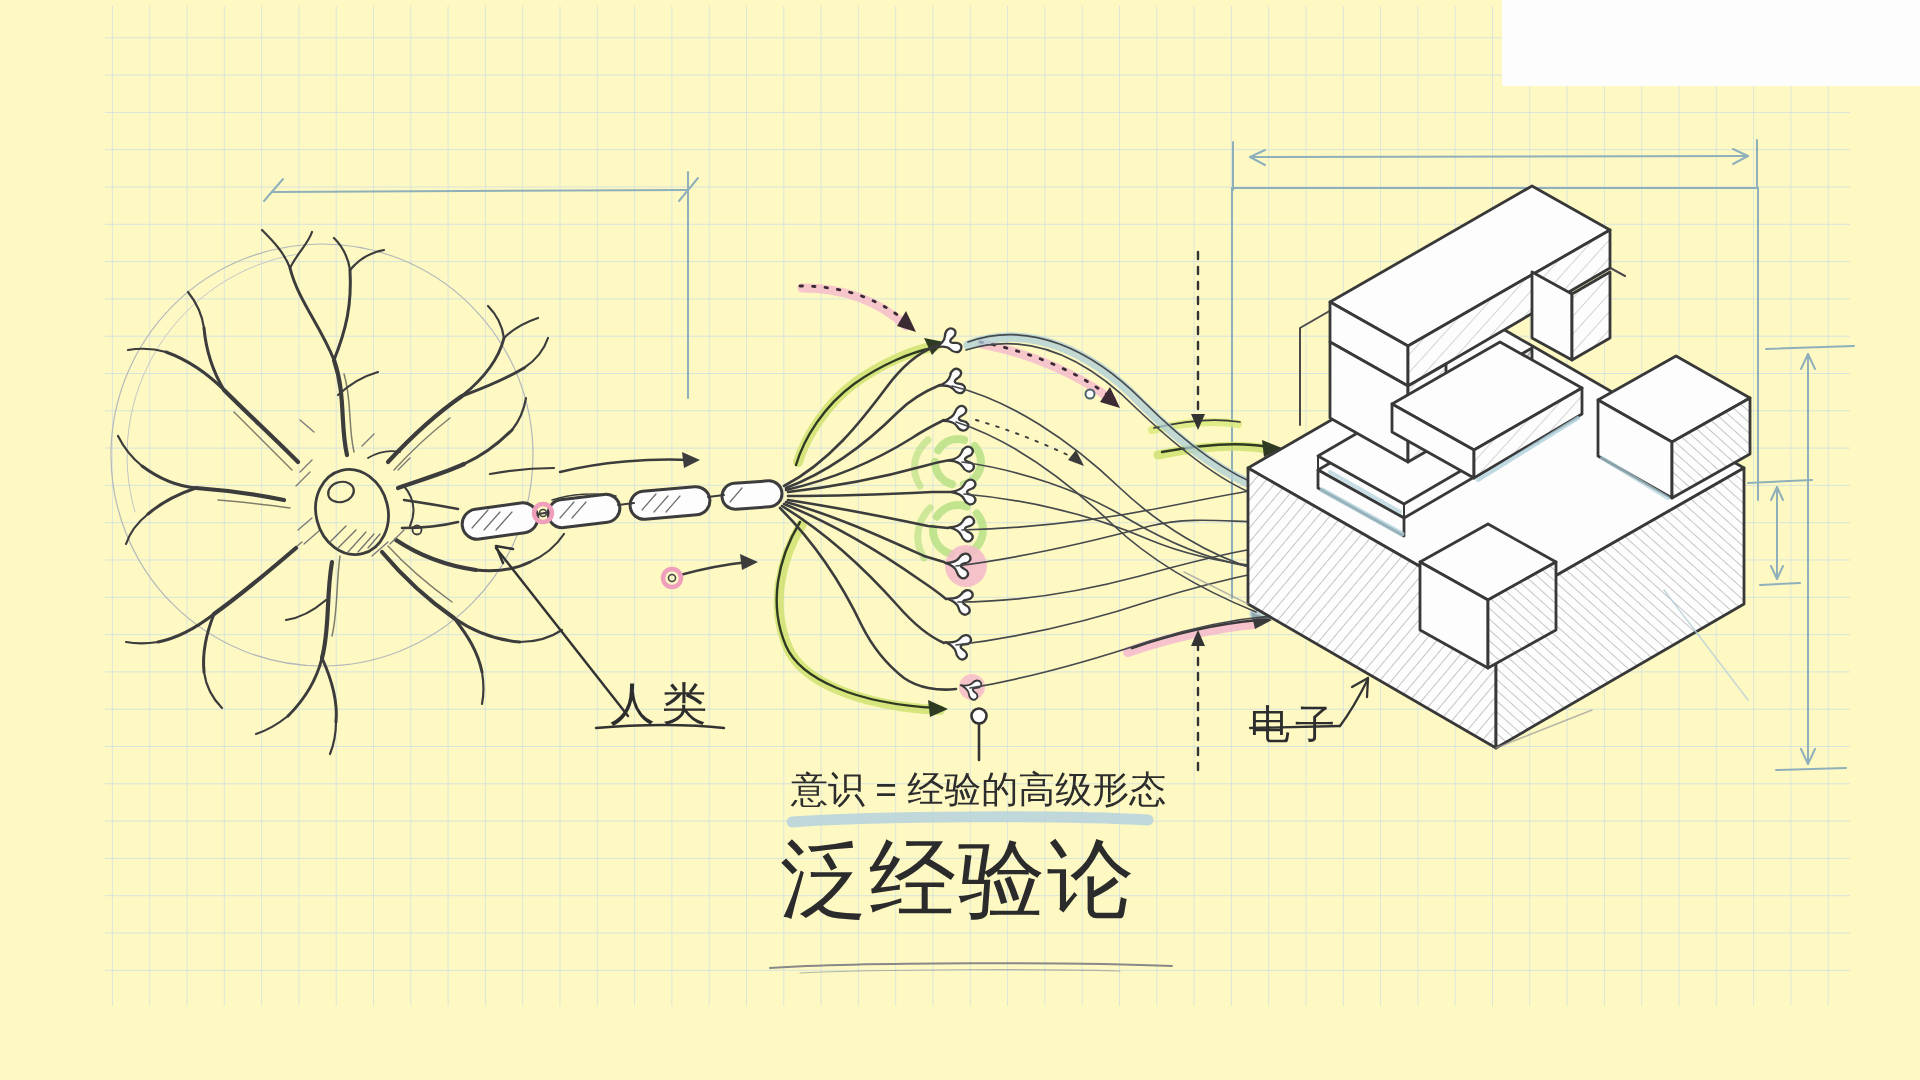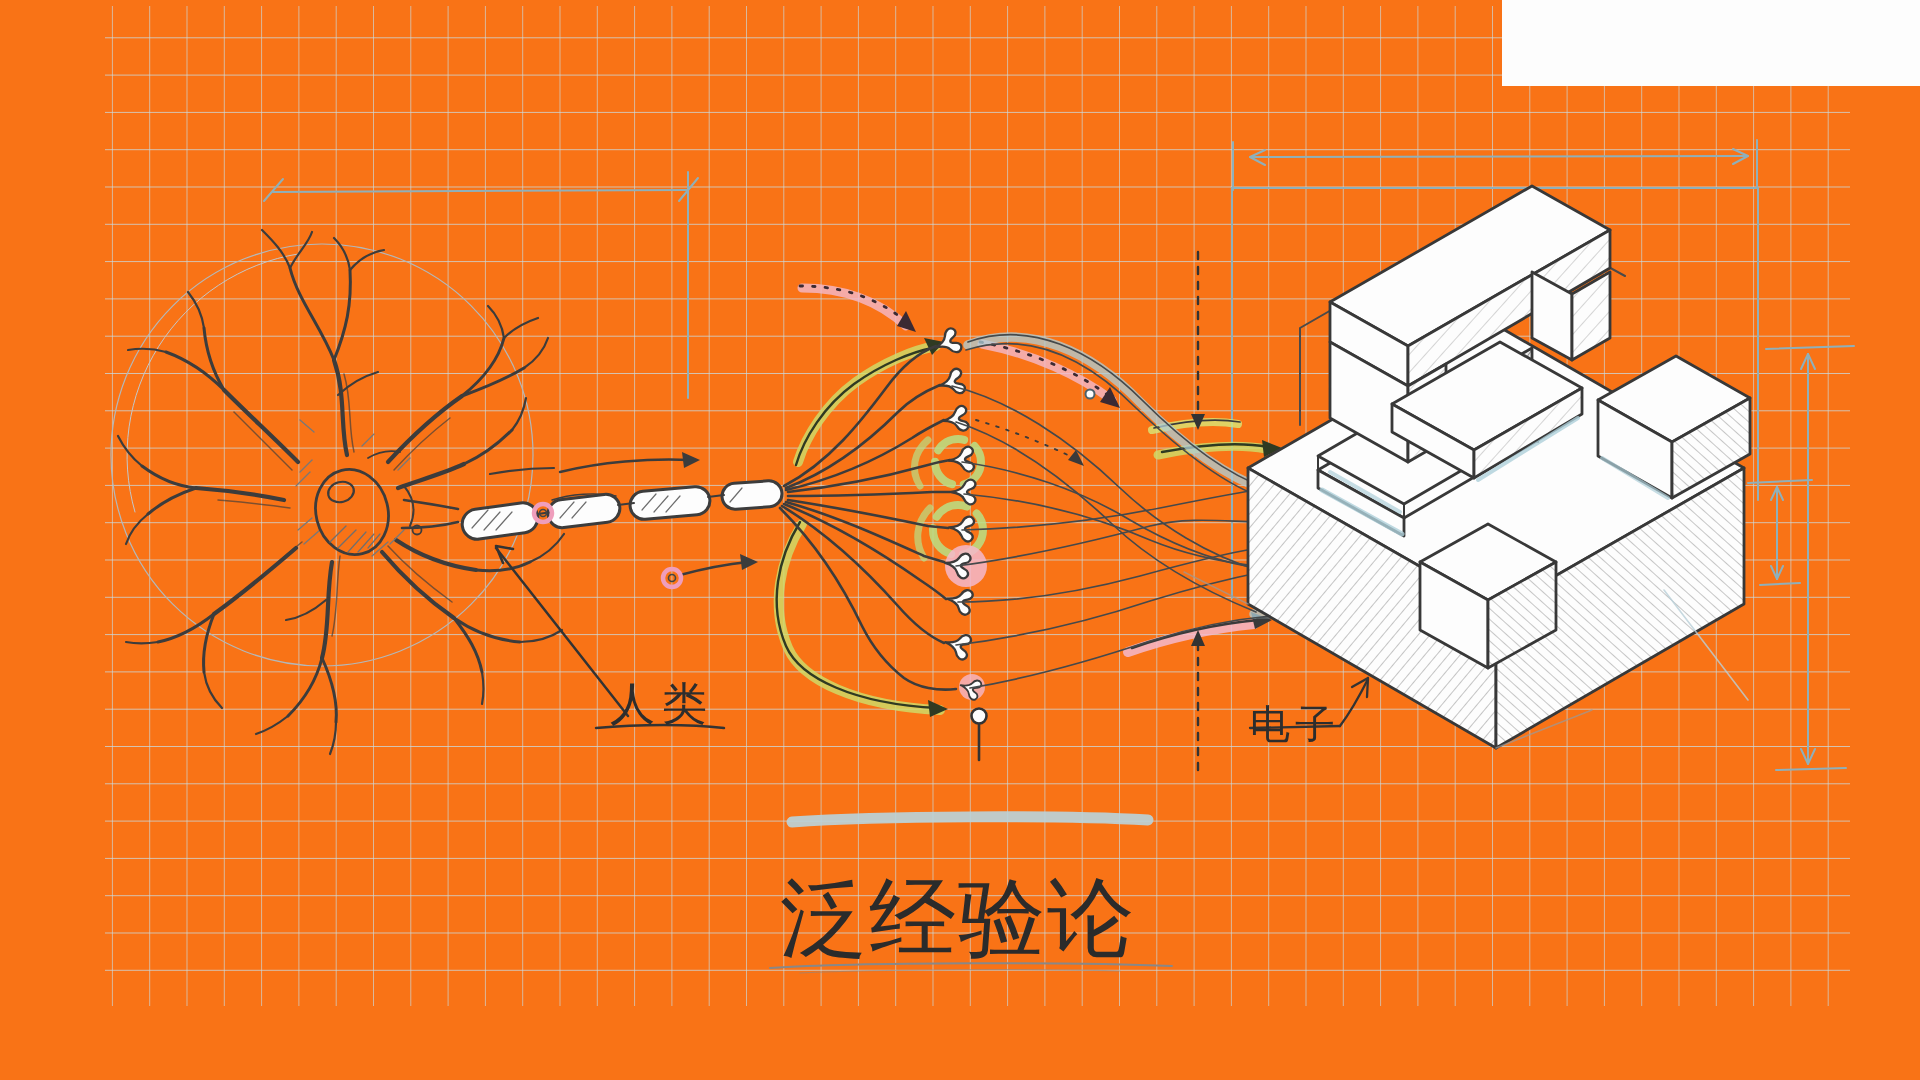--- a/index.html
+++ b/index.html
@@ -1,25 +1,25 @@
 <!DOCTYPE html>
 <html><head>
 <meta charset="utf-8">
 <style>
   html,body{margin:0;padding:0;background:#e8e8e8;}
   .stage{
-    position:relative;width:1920px;height:1080px;background:#f97316;
+    position:relative;width:1920px;height:1080px;background:#fef9c3;
     font-family:"Liberation Sans","DejaVu Sans",sans-serif;overflow:hidden;
   }
   .drawing{position:absolute;left:0;top:0;}
   .label{position:absolute;color:#2d2d2d;white-space:nowrap;line-height:1;}
   .label-human{left:610px;top:681px;font-size:45px;letter-spacing:7px;}
   .label-electron{left:1250px;top:684px;font-size:40px;letter-spacing:5px;margin-top:20px;}
   .label-equation{left:791px;top:771px;font-size:37px;letter-spacing:0px;}
-  .label-title{left:780px;top:874px;font-size:87px;letter-spacing:2px;color:#2b2b2b;}
+  .label-title{left:780px;top:836px;font-size:87px;letter-spacing:2px;color:#2b2b2b;font-family:Liberation Serif, serif;}
 </style>
 </head>
 <body>
 
 <div class="stage">
 
 <svg class="drawing" width="1920" height="1080" viewBox="0 0 1920 1080">
   <defs>
     <pattern id="grid" width="37.3" height="37.3" patternUnits="userSpaceOnUse">
       <path d="M37.3,0 L0,0 0,37.3" fill="none" stroke="#c9dde3" stroke-width="1.3"></path>
@@ -395,16 +395,17 @@
   <g stroke="#888" fill="none" stroke-linecap="round">
     <path d="M770,968 C860,962 1080,962 1172,966" stroke-width="2"></path>
     <path d="M800,973 C880,969 1040,969 1120,971" stroke-width="1.2" opacity="0.6"></path>
   </g>
 </svg>
 
 <div class="label label-human">人类</div>
 
 <div class="label label-electron">电子</div>
 
+<div class="label label-equation">意识 = 经验的高级形态</div>
 
 <div class="label label-title">泛经验论</div>
 
 </div>
 
 </body></html>

